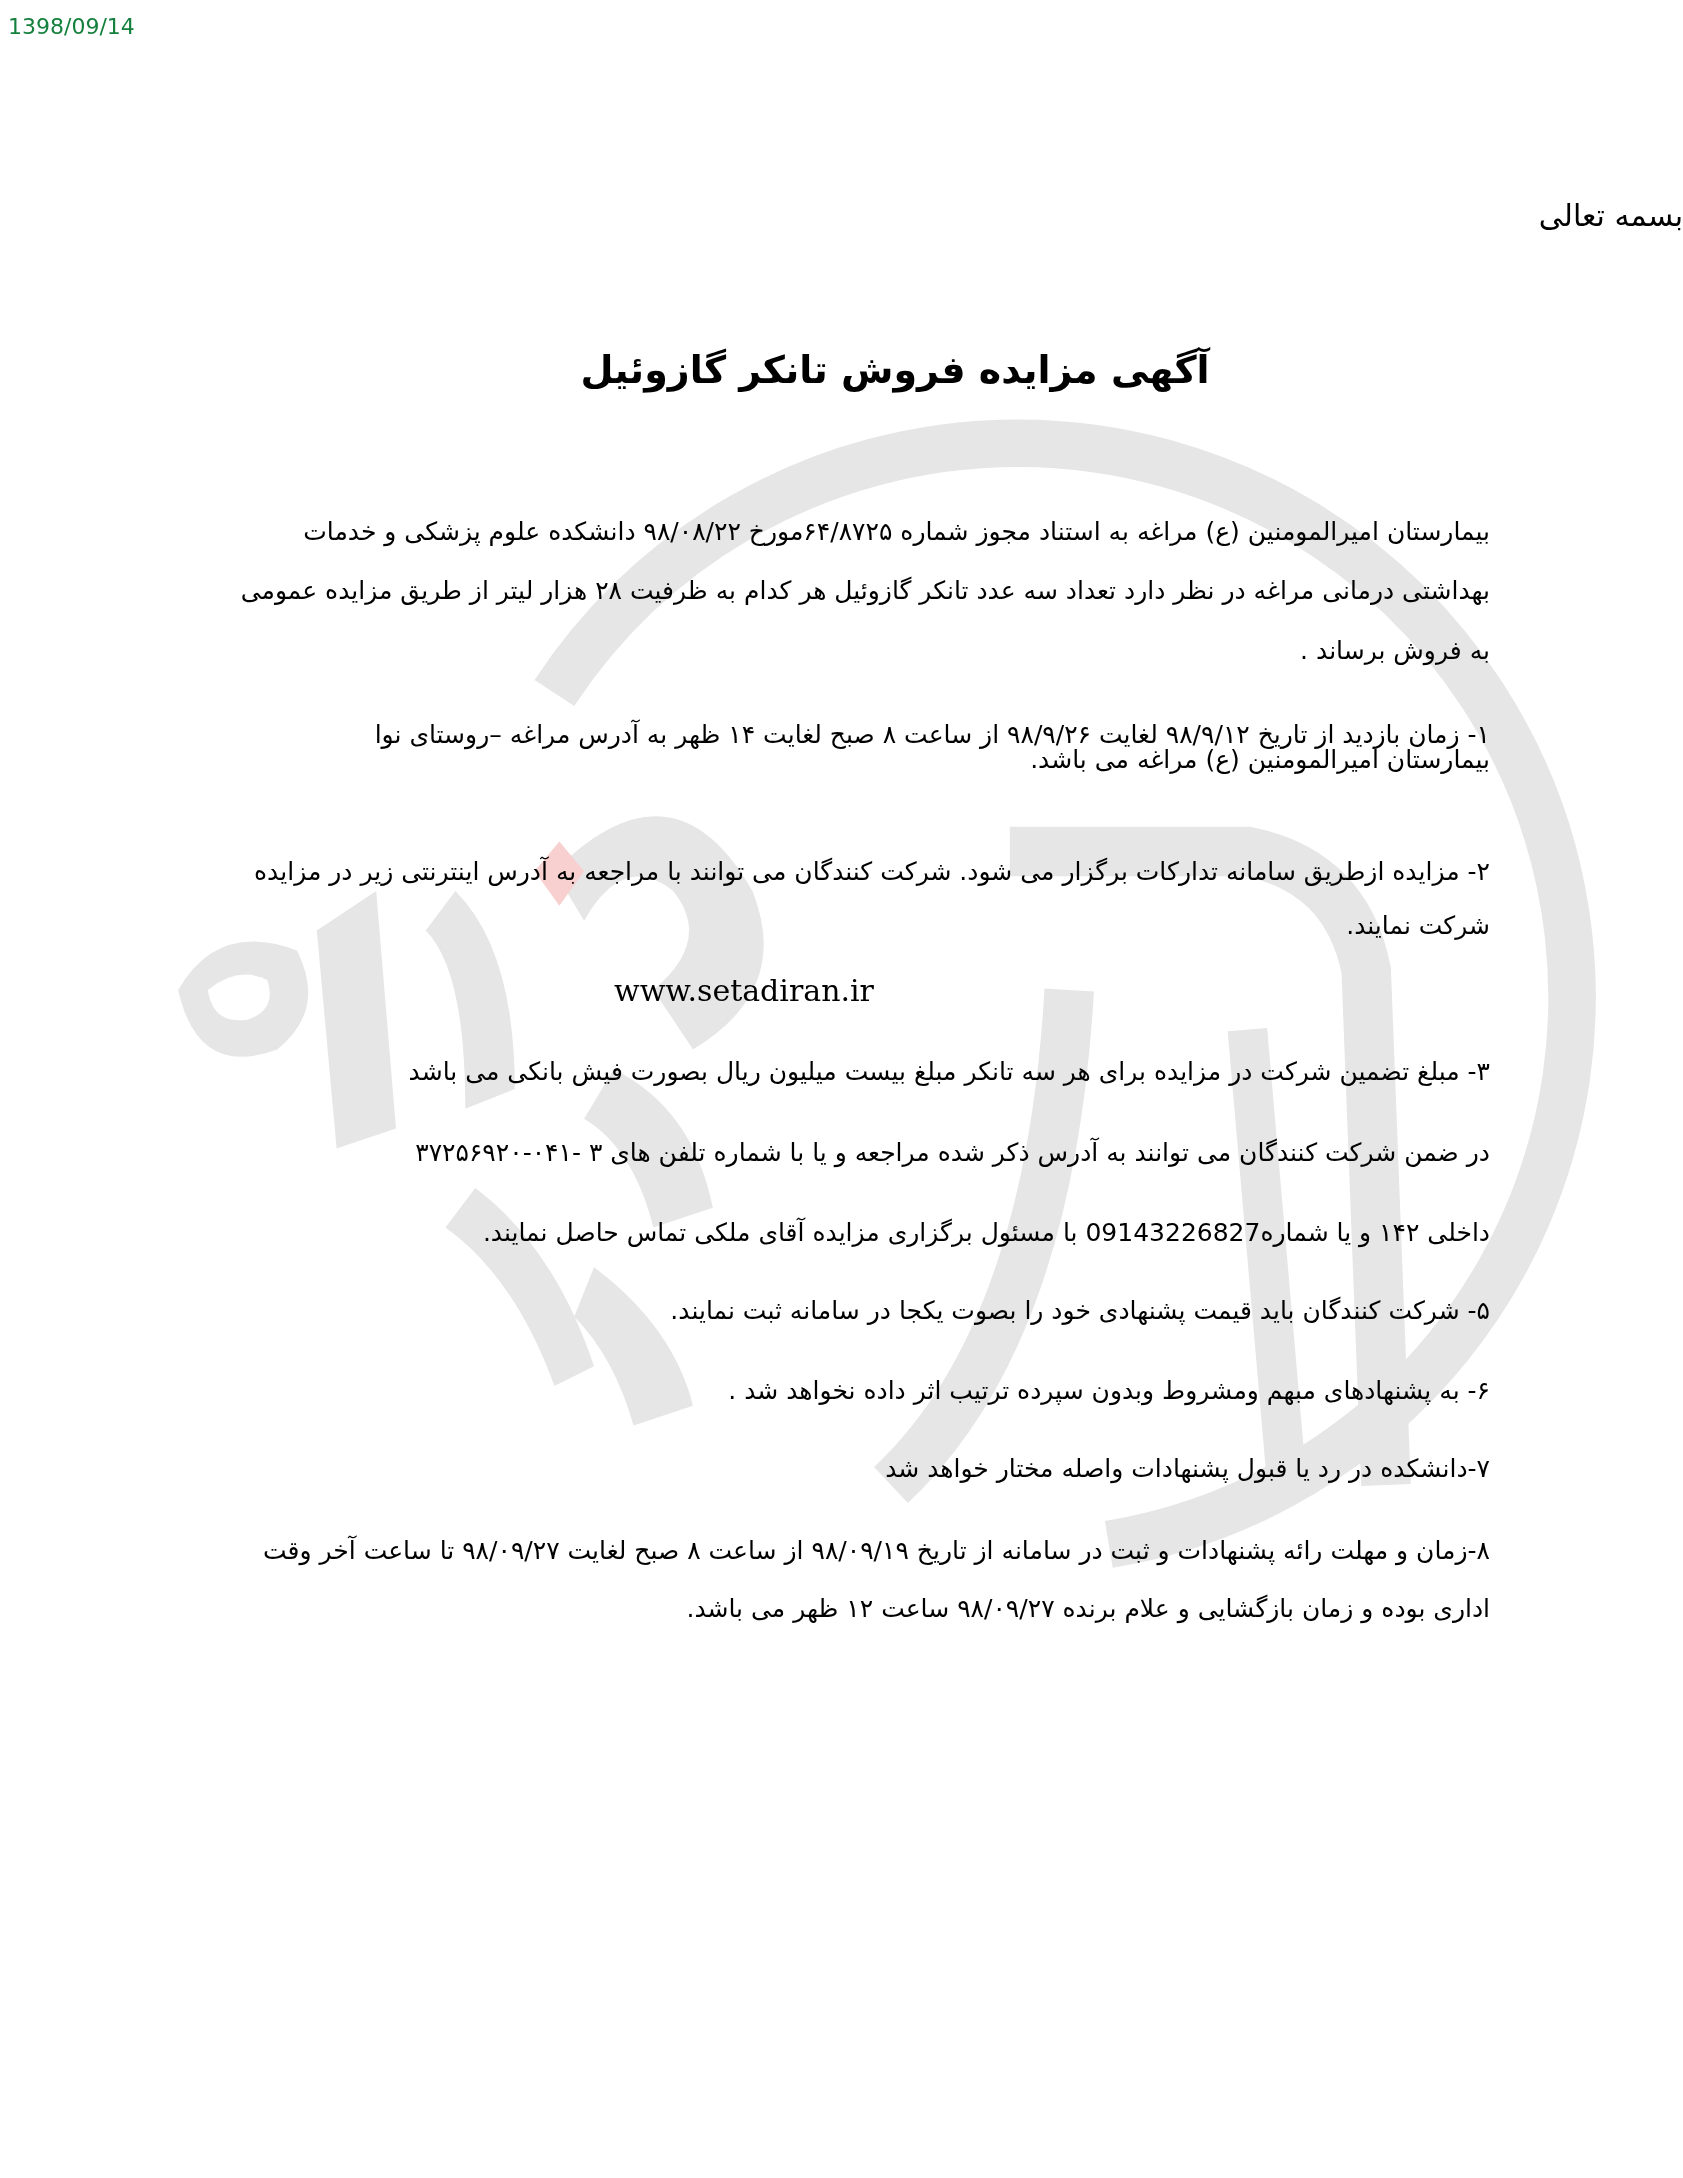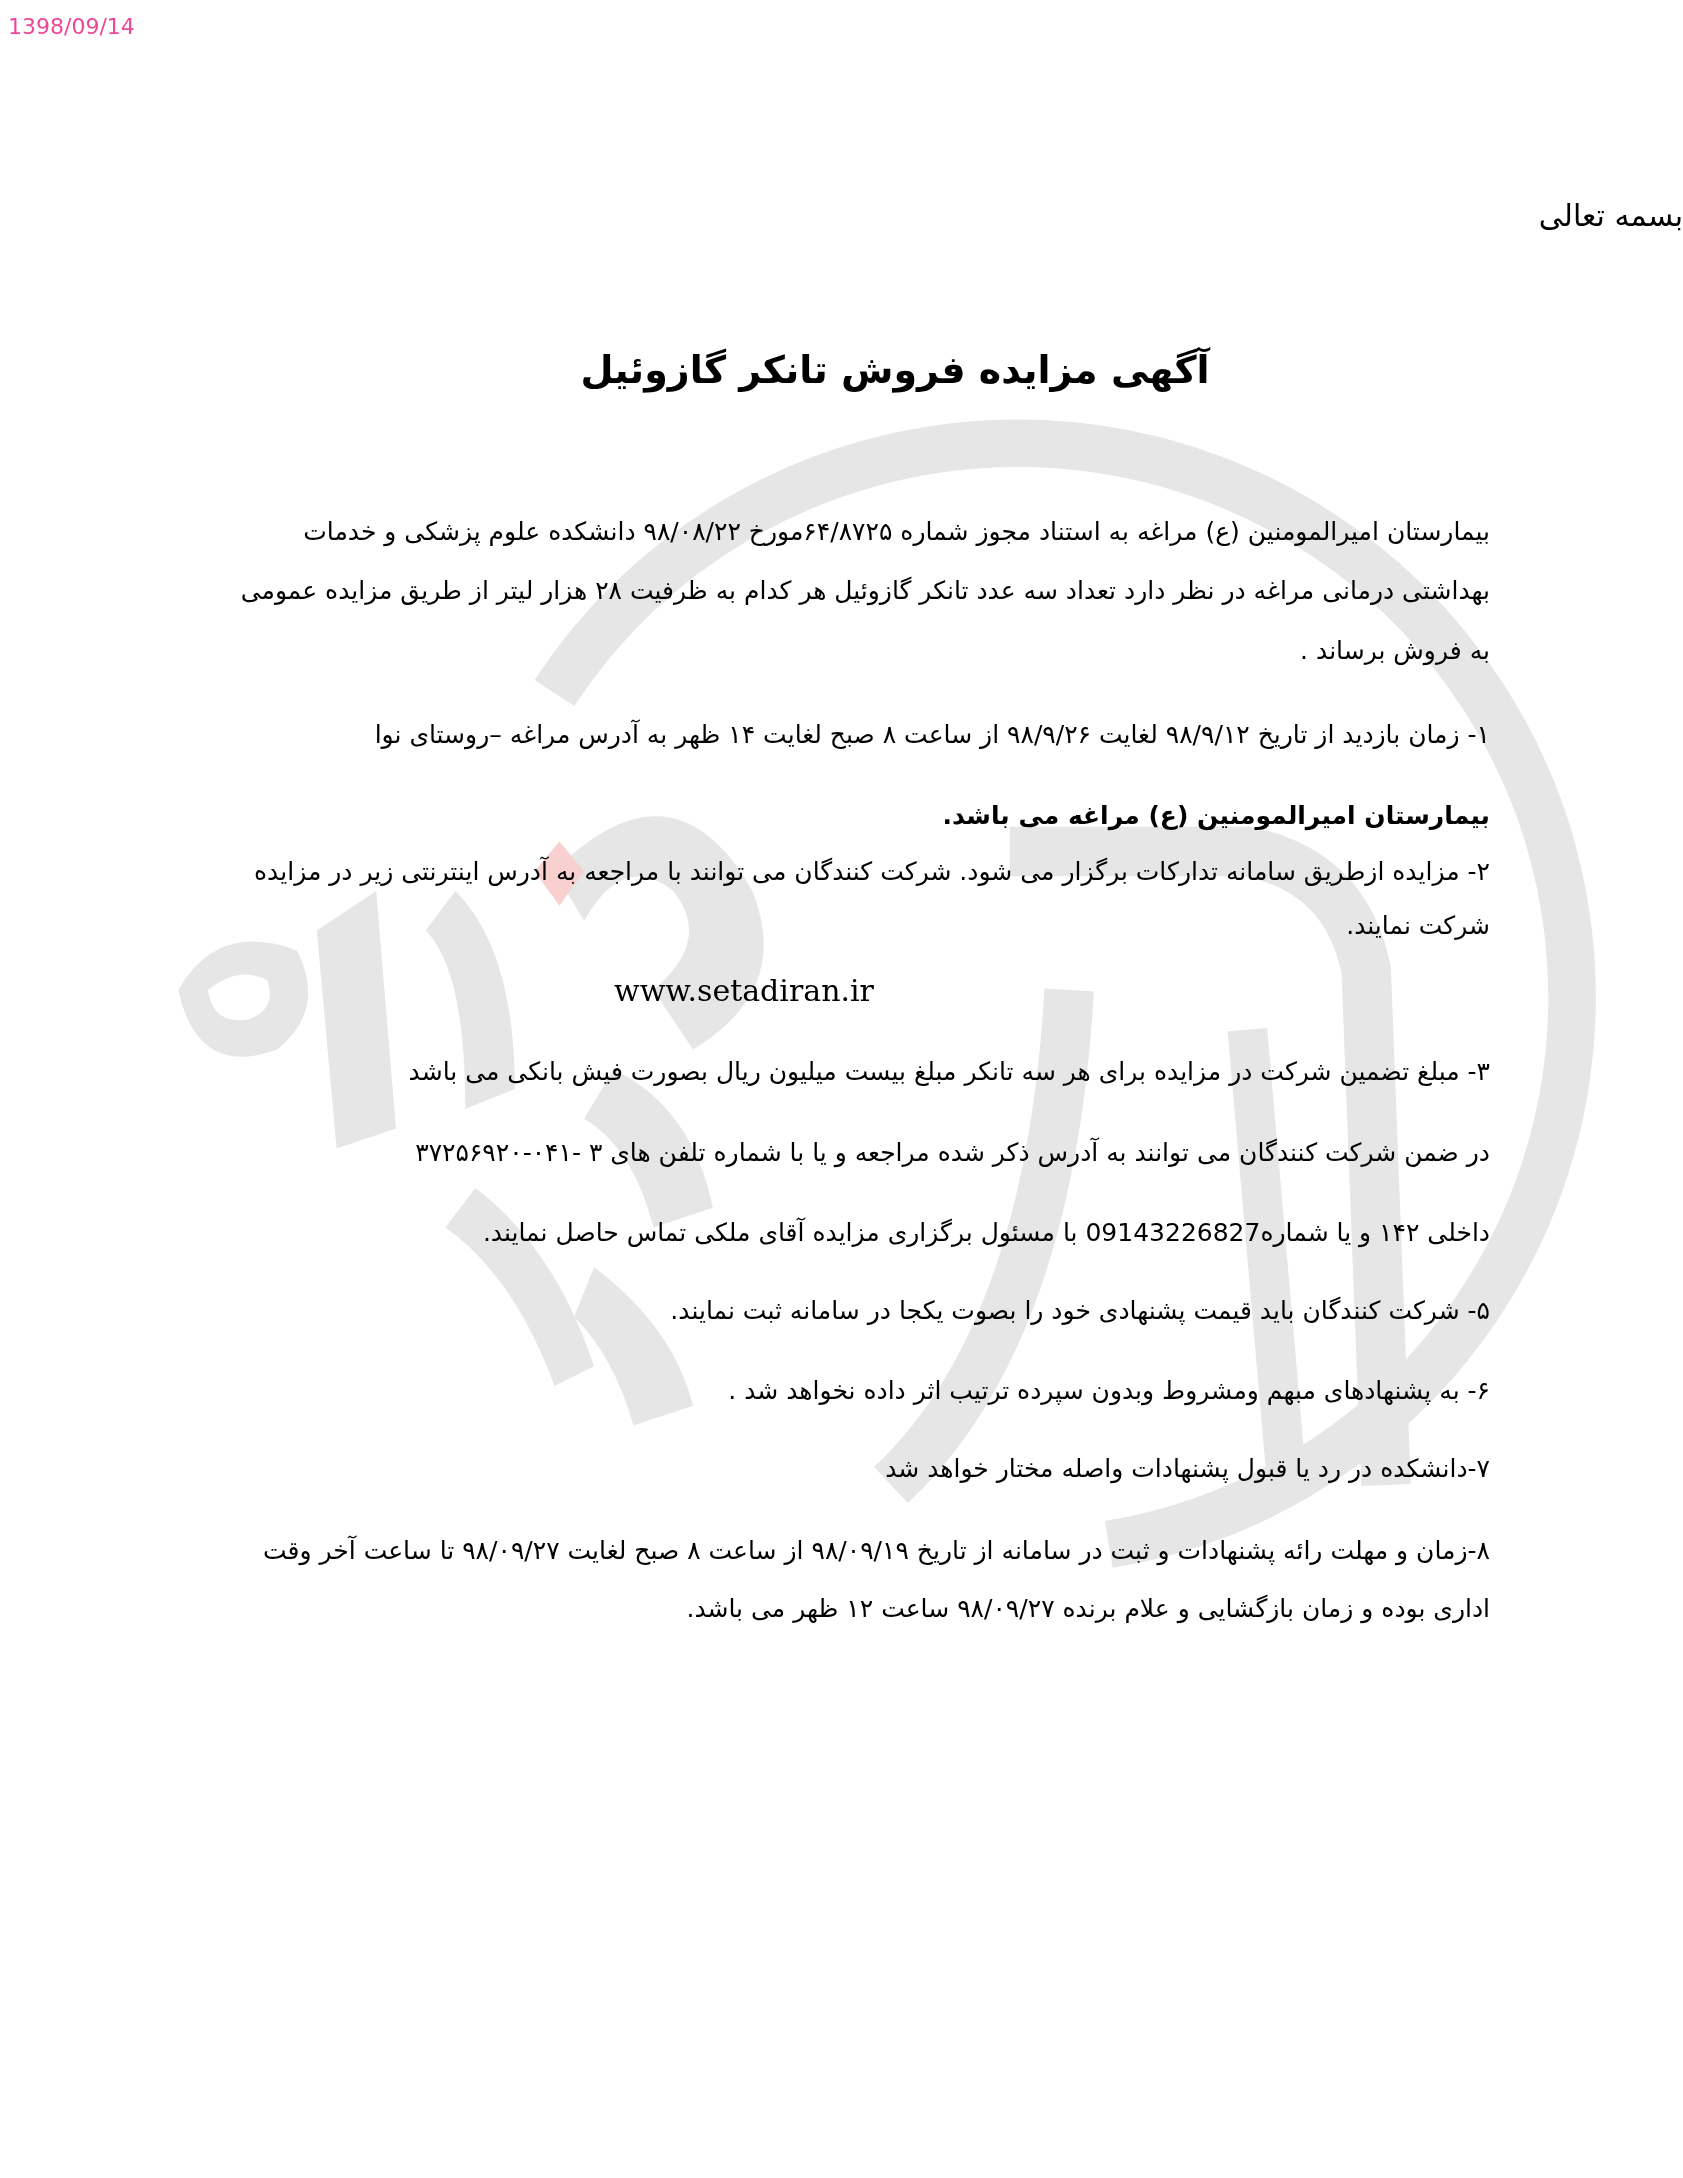--- a/index.html
+++ b/index.html
@@ -11,21 +11,21 @@
       overflow: hidden;
       font-family: "DejaVu Sans", sans-serif;
       color: #000000;
     }
     .stamp-date {
       position: absolute;
       left: 8px;
       top: 14px;
       font-family: "DejaVu Sans", sans-serif;
       font-size: 22px;
-      color: #ec4899;
+      color: #15803d;
       direction: ltr;
     }
     .watermark {
       position: absolute;
       left: 0; top: 0;
       width: 1683px; height: 2178px;
       pointer-events: none;
     }
     .doc {
       position: absolute;
@@ -92,21 +92,21 @@
 
 <div class="doc">
   <div class="basmala">بسمه تعالی</div>
   <div class="title">آگهی مزایده فروش تانکر گازوئیل</div>
 
   <div class="para" style="top:508px;">بیمارستان امیرالمومنین (ع) مراغه به استناد مجوز  شماره ۶۴/۸۷۲۵مورخ ۹۸/۰۸/۲۲ دانشکده علوم پزشکی و خدمات</div>
   <div class="para" style="top:567px;">بهداشتی درمانی مراغه  در نظر دارد تعداد سه  عدد تانکر گازوئیل هر کدام به ظرفیت ۲۸ هزار لیتر  از طریق مزایده عمومی</div>
   <div class="para" style="top:627px;">به فروش برساند .</div>
 
   <div class="para" style="top:711px;">۱- زمان  بازدید از تاریخ ۹۸/۹/۱۲ لغایت ۹۸/۹/۲۶ از ساعت ۸ صبح لغایت ۱۴ ظهر به آدرس مراغه –روستای نوا</div>
-  <div class="para" style="top:792px;font-weight:bold;">بیمارستان امیرالمومنین (ع) مراغه می باشد.</div>
+  <div class="para" style="top:736px;">بیمارستان امیرالمومنین (ع) مراغه می باشد.</div>
 
   <div class="para" style="top:848px;">۲- مزایده ازطریق سامانه تدارکات برگزار می شود. شرکت کنندگان می توانند با مراجعه به آدرس اینترنتی زیر در مزایده</div>
   <div class="para" style="top:902px;">شرکت نمایند.</div>
 
   <div class="url">www.setadiran.ir</div>
 
   <div class="para" style="top:1048px;">۳- مبلغ تضمین شرکت در مزایده برای هر سه  تانکر مبلغ  بیست  میلیون ریال بصورت فیش بانکی می باشد</div>
 
   <div class="para" style="top:1129px;">در ضمن شرکت کنندگان می توانند به آدرس ذکر شده مراجعه و یا با شماره تلفن های ۳ -۰۴۱-۳۷۲۵۶۹۲۰</div>
   <div class="para" style="top:1209px;">داخلی ۱۴۲ و یا  شماره09143226827 با مسئول برگزاری مزایده آقای ملکی تماس حاصل نمایند.</div>

